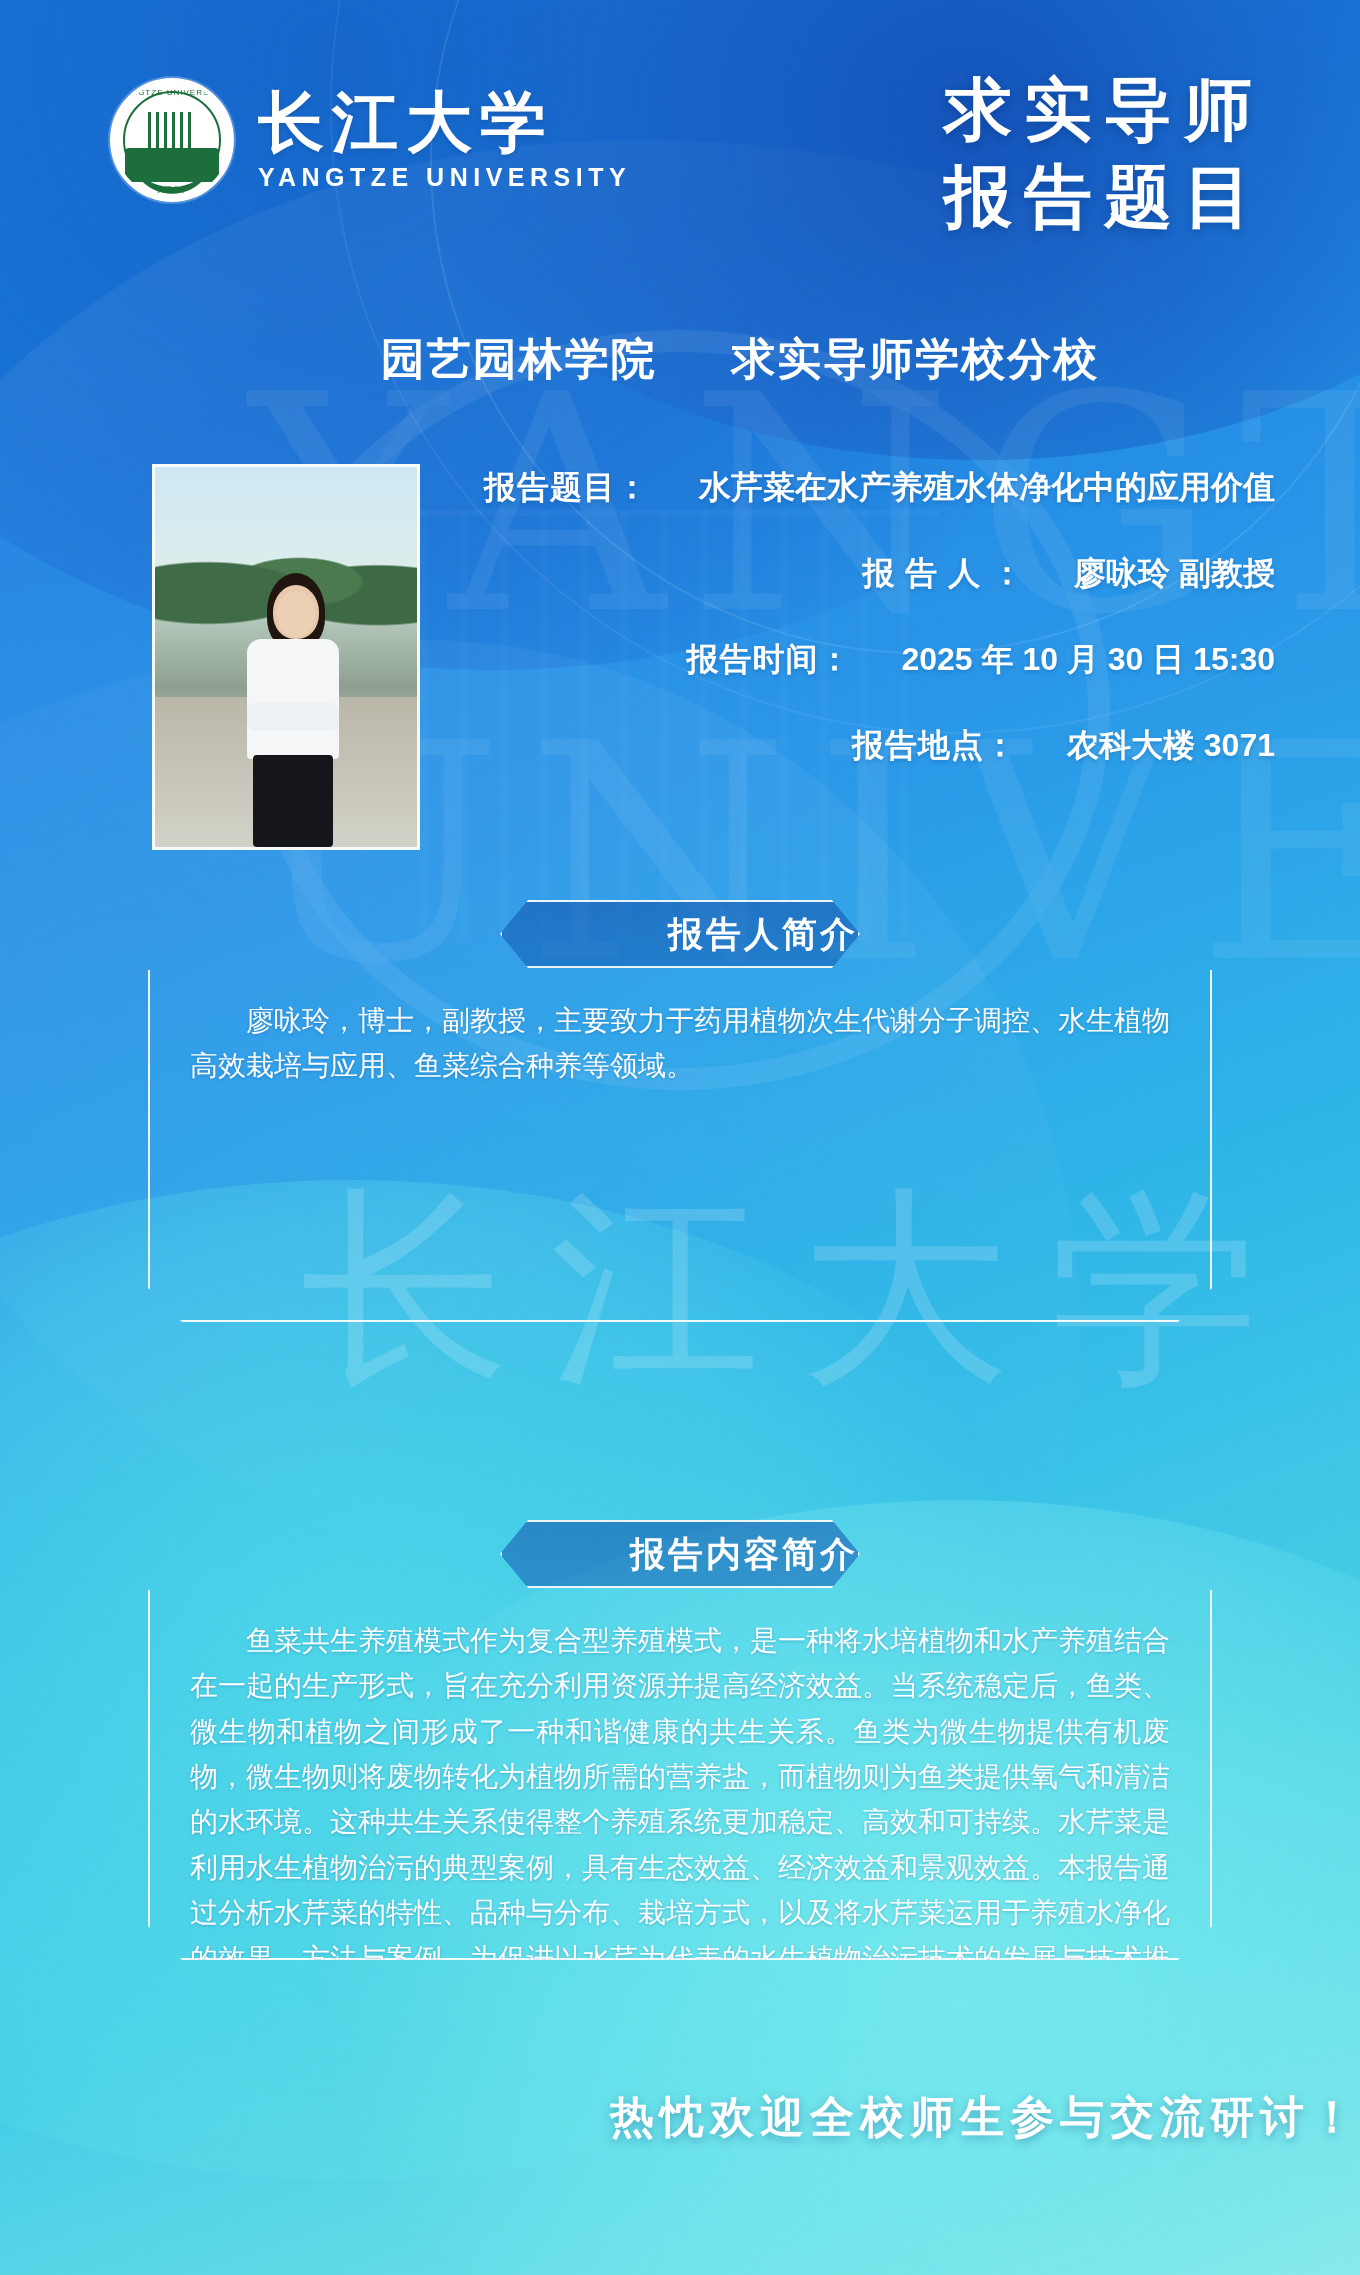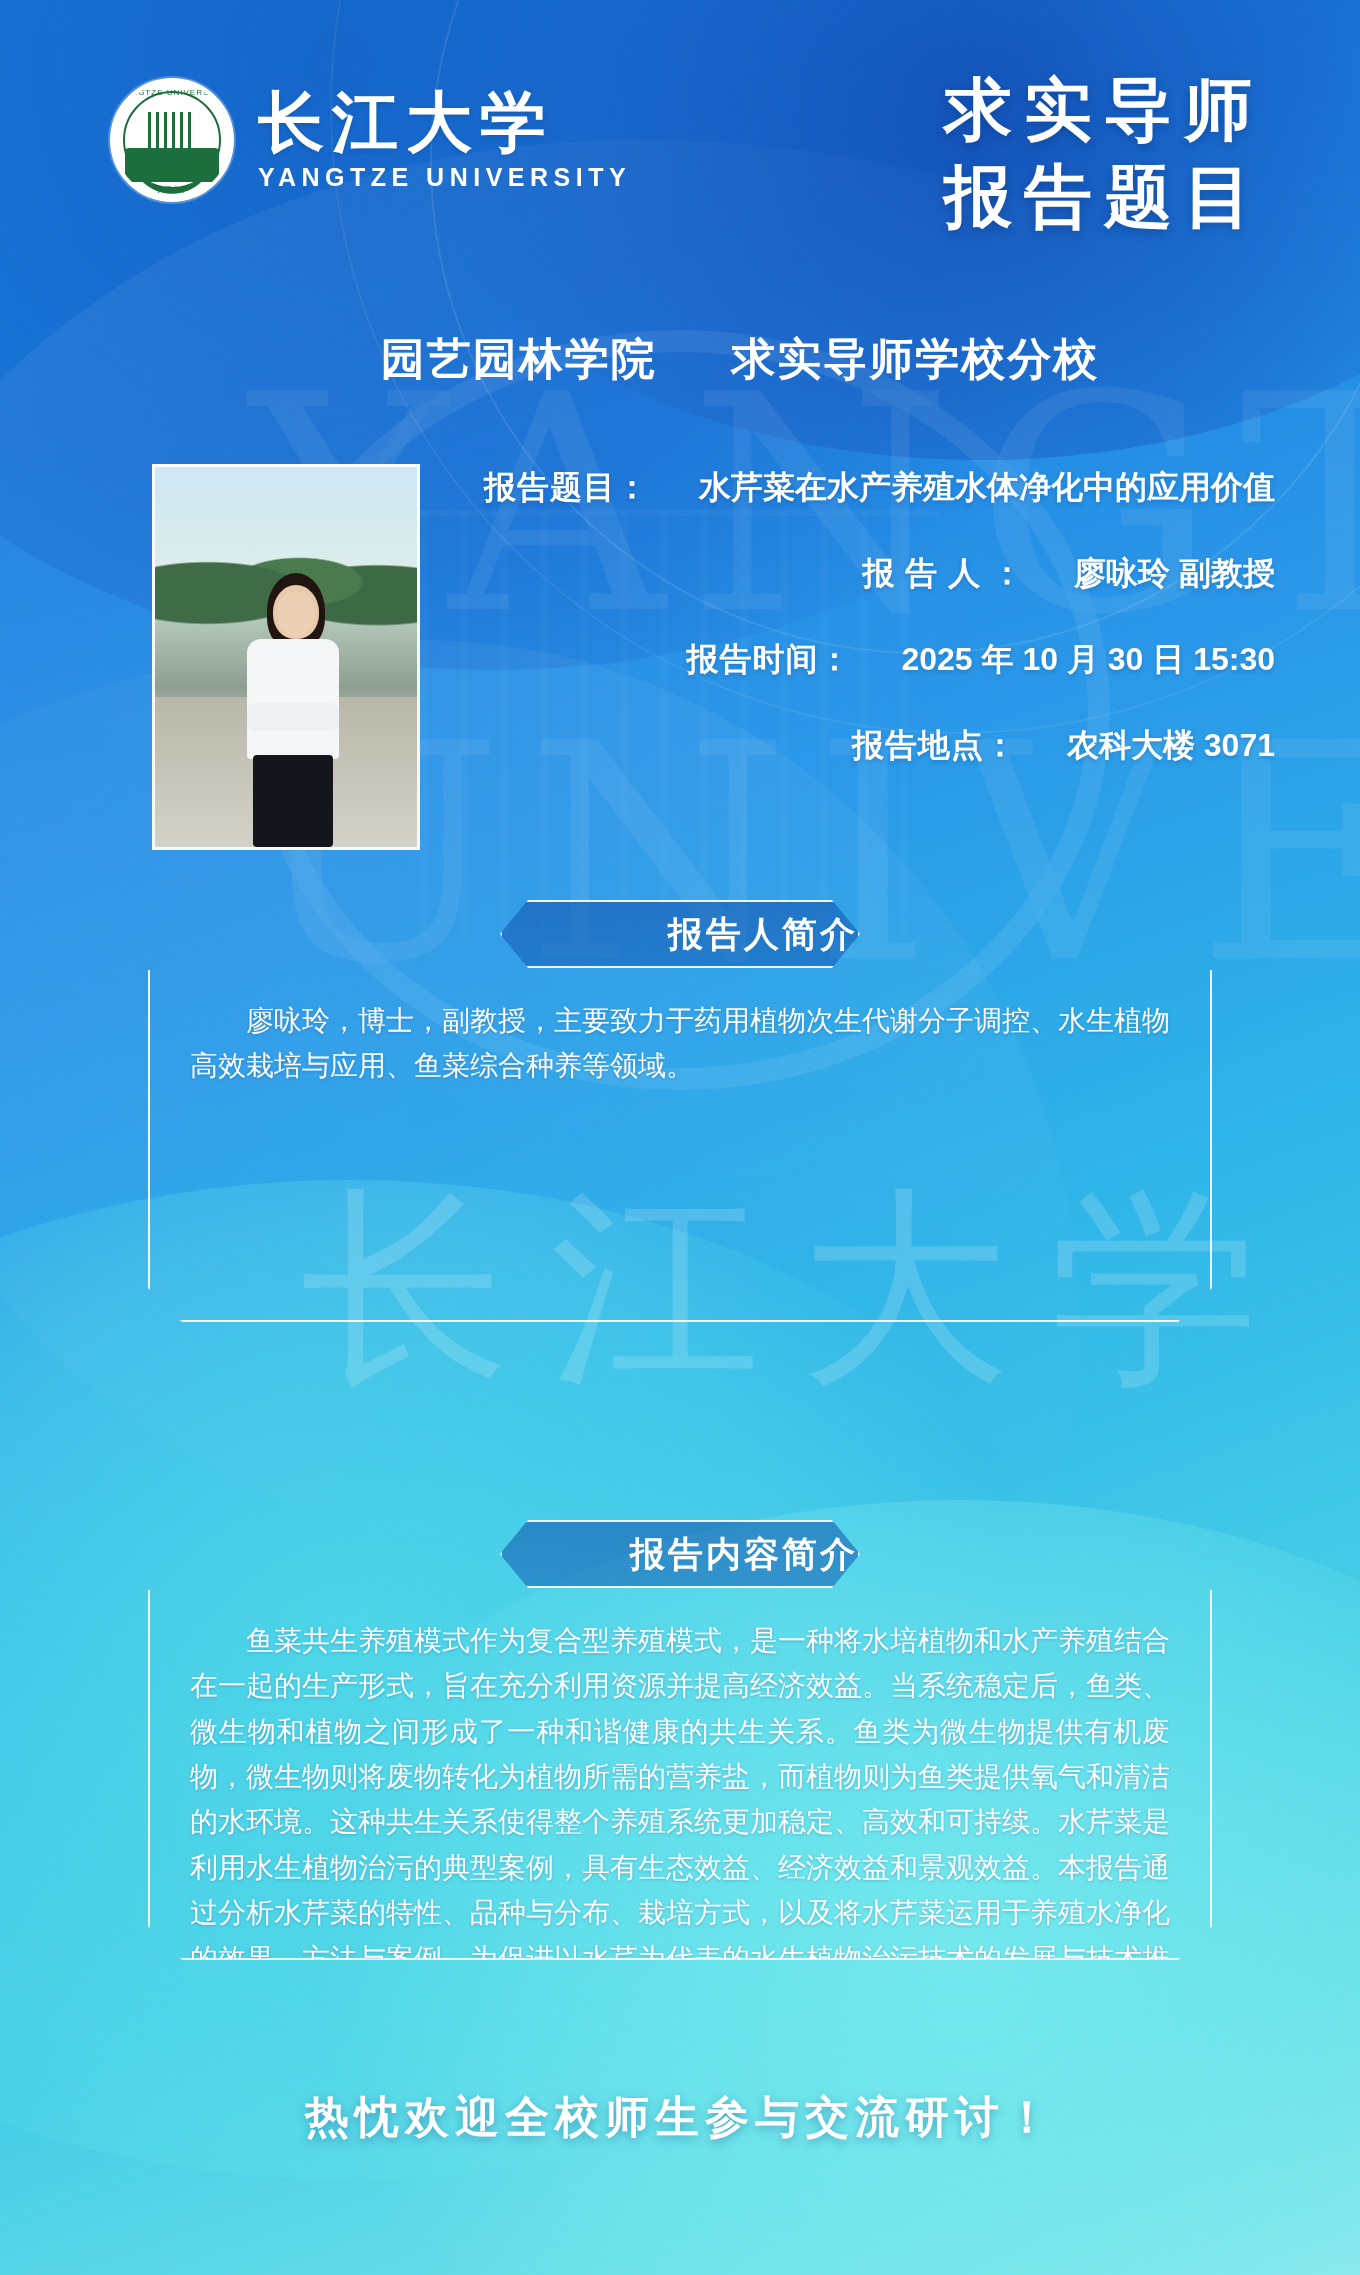--- a/index.html
+++ b/index.html
@@ -298,21 +298,21 @@
   }
   .indent { text-indent: 2em; }
 
   .sec-speaker { top: 900px; }
   .sec-content { top: 1520px; }
 
   .footer {
     position: absolute;
     left: 0; width: 100%;
     top: 2088px;
-    text-align: center;
+    text-align: right;
     color: #ffffff;
     font-size: 44px;
     font-weight: bold;
     letter-spacing: 6px;
     font-family: Liberation Serif, serif;
     text-shadow: 0 3px 10px rgba(0,60,120,0.35);
   }
 </style>
 </head>
 <body>

